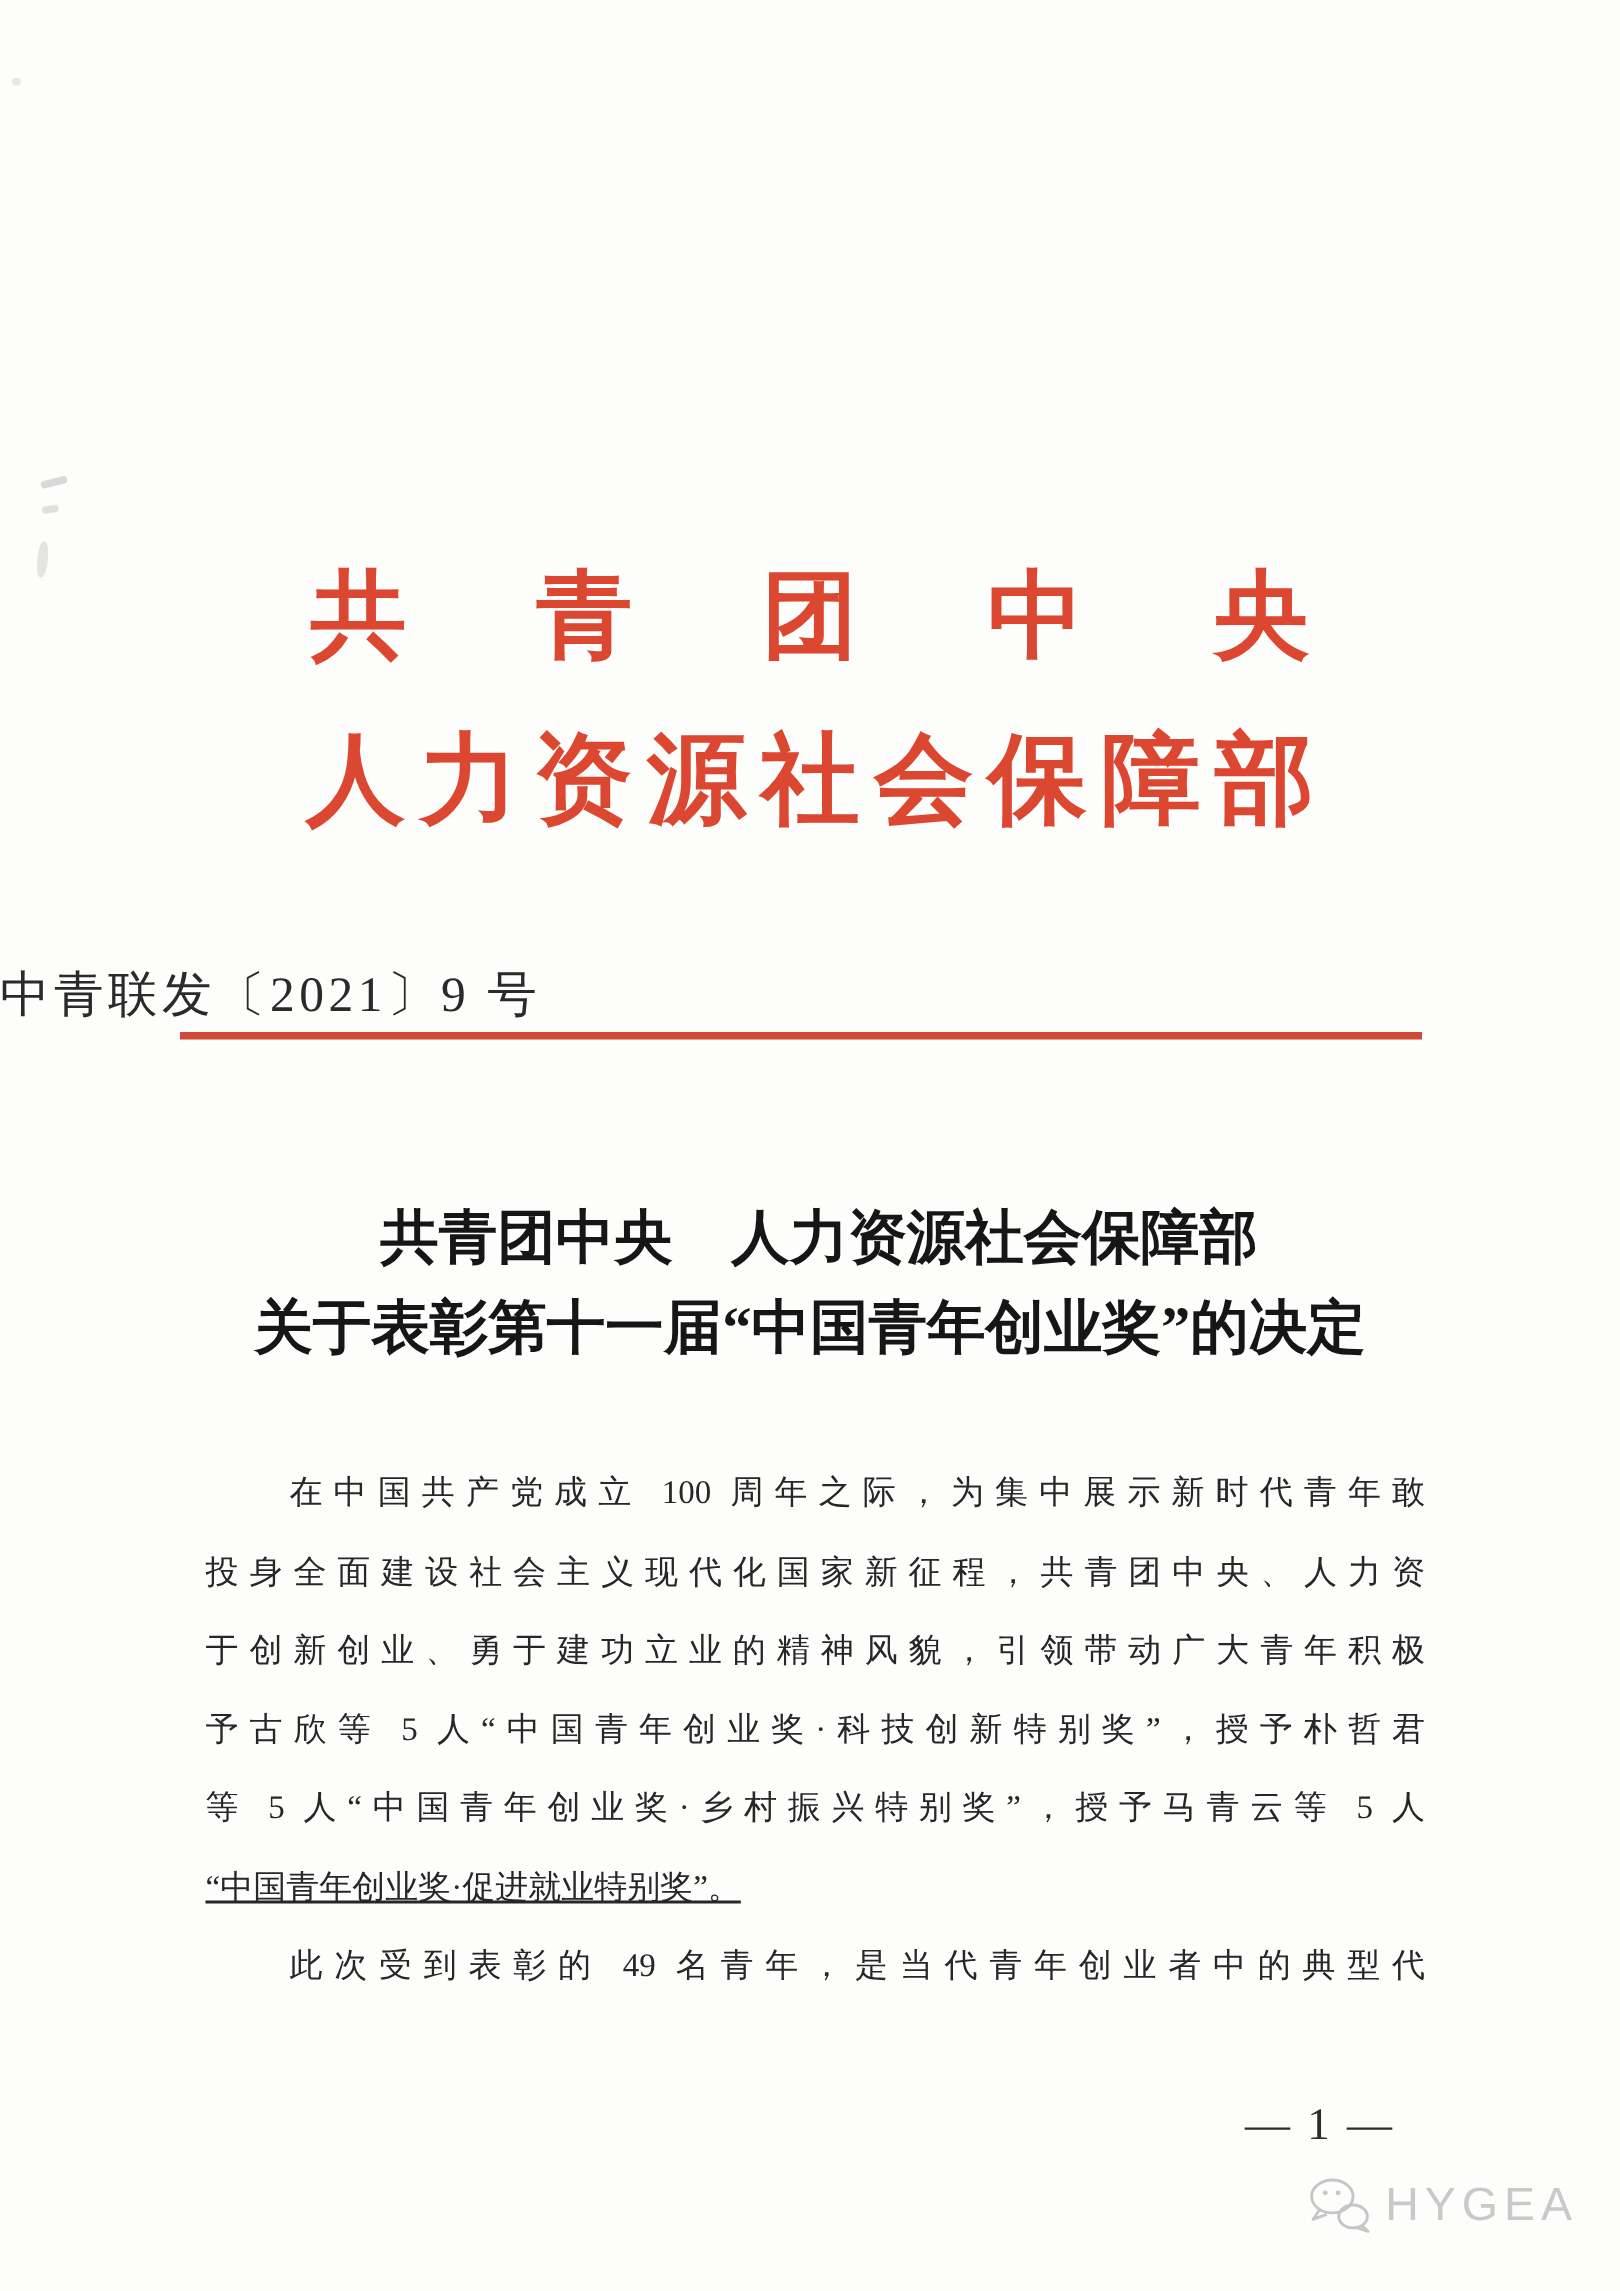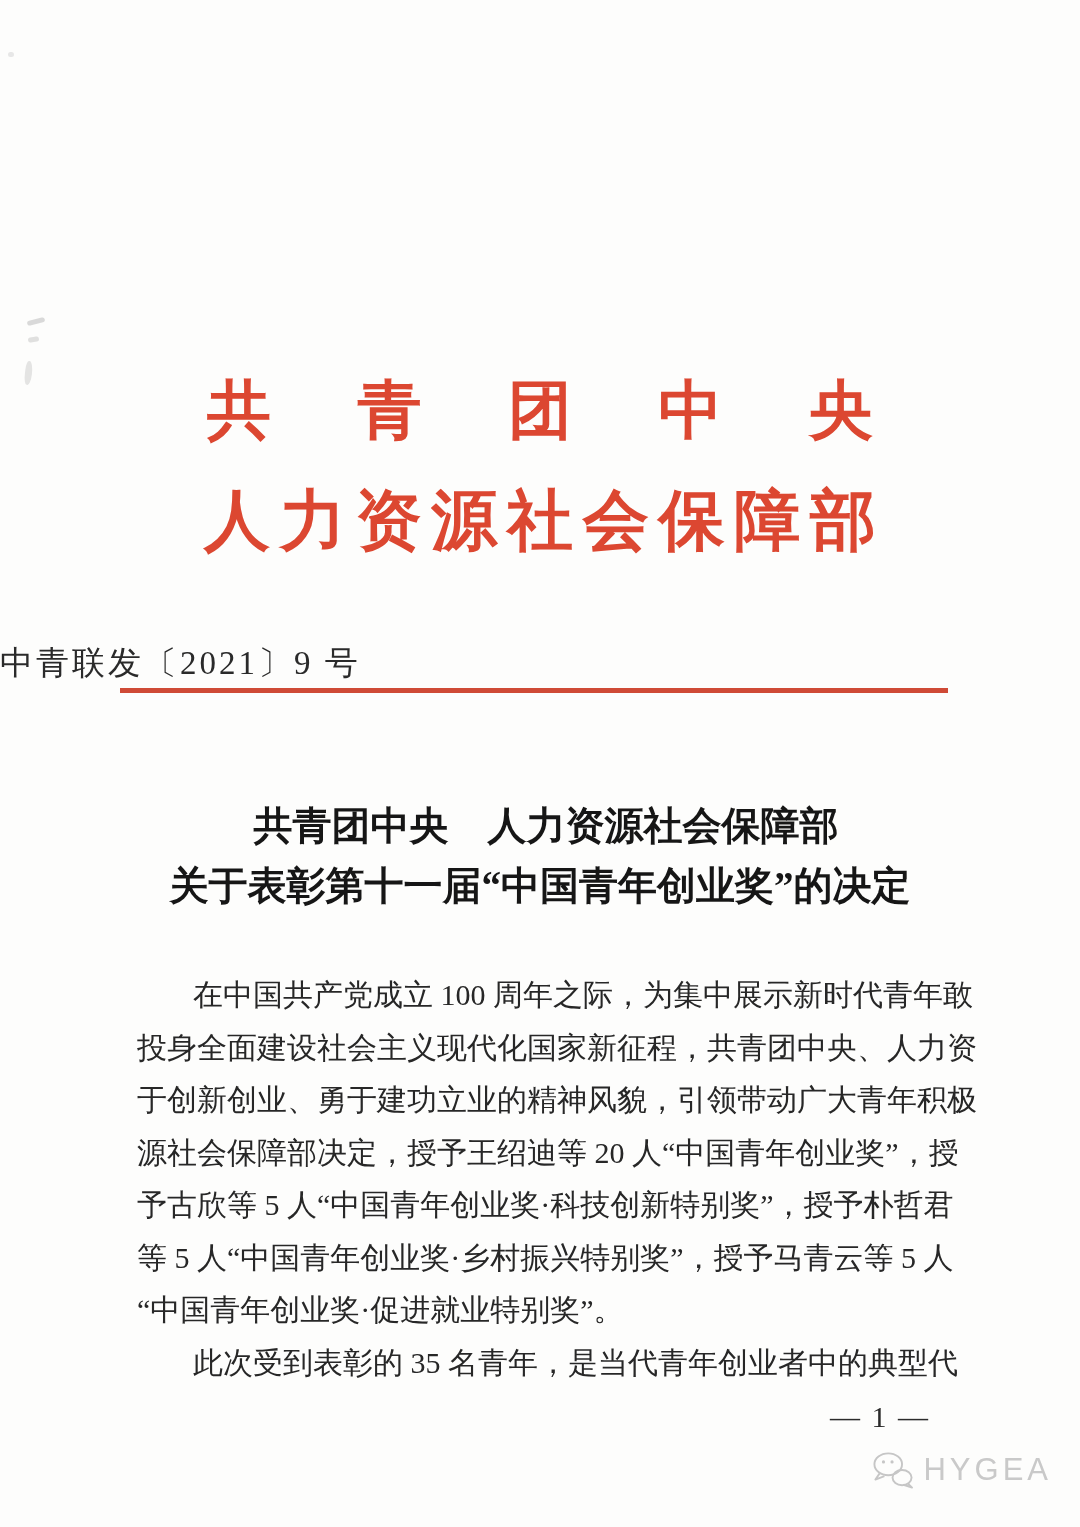--- a/index.html
+++ b/index.html
@@ -69,32 +69,32 @@
   }
   .title1 { top: 804px; padding-left: 12px; }
   .title2 { top: 864px; text-align: center; }
 
   
   .body-block {
     position: absolute;
     top: 969px;
     left: 137px;
     width: 813px;
-    font-size: 30px;
+    font-size: 22px;
     color: #272727;
   }
   .body-line {
     height: 52.5px;
     line-height: 52.5px;
     text-align: justify;
     text-align-last: justify;
     white-space: nowrap;
   }
   .body-line.indent { text-indent: 56px; }
-  .body-line.plain { text-align-last: left; }
+  .body-line.plain { text-align-last: left; text-decoration: underline; }
 
   
   .page-number {
     position: absolute;
     top: 1400px;
     right: 150px;
     font-size: 30px;
     letter-spacing: 2px;
     color: #2b2b2b;
   }
@@ -162,25 +162,24 @@
 
   <div class="red-divider"></div>
 
   <div class="doc-title title1">共青团中央　人力资源社会保障部</div>
   <div class="doc-title title2">关于表彰第十一届“中国青年创业奖”的决定</div>
 
   <div class="body-block">
     <div class="body-line indent">在中国共产党成立 100 周年之际，为集中展示新时代青年敢</div>
     <div class="body-line">投身全面建设社会主义现代化国家新征程，共青团中央、人力资</div>
     <div class="body-line">于创新创业、勇于建功立业的精神风貌，引领带动广大青年积极</div>
-    <div class="body-line">源社会保障部决定，授予王绍迪等 20 人“中国青年创业奖”，授</div>
     <div class="body-line">予古欣等 5 人“中国青年创业奖·科技创新特别奖”，授予朴哲君</div>
     <div class="body-line">等 5 人“中国青年创业奖·乡村振兴特别奖”，授予马青云等 5 人</div>
     <div class="body-line plain">“中国青年创业奖·促进就业特别奖”。</div>
-    <div class="body-line indent">此次受到表彰的 35 名青年，是当代青年创业者中的典型代</div>
+    <div class="body-line indent">此次受到表彰的 49 名青年，是当代青年创业者中的典型代</div>
   </div>
 
   <div class="page-number">— 1 —</div>
 
   <div class="watermark">
     <svg width="46" height="40" viewBox="0 0 48 42">
       <ellipse cx="19" cy="15" rx="14.5" ry="11.5" fill="none" stroke="#c6c6c6" stroke-width="2"></ellipse>
       <path d="M10 24.5 L5.5 31 L15 27.5" fill="none" stroke="#c6c6c6" stroke-width="2" stroke-linejoin="round"></path>
       <circle cx="14" cy="12.5" r="1.7" fill="#c6c6c6"></circle>
       <circle cx="23" cy="12.5" r="1.7" fill="#c6c6c6"></circle>

